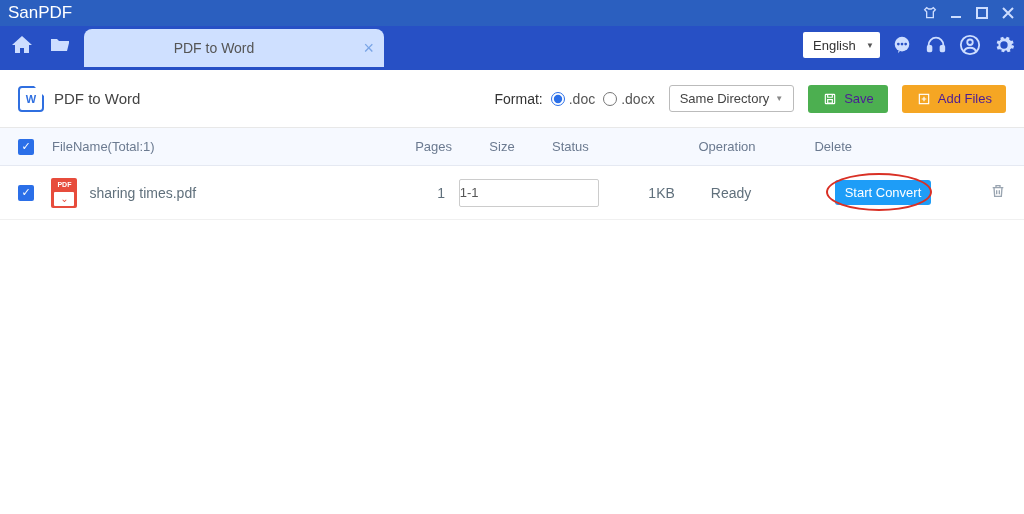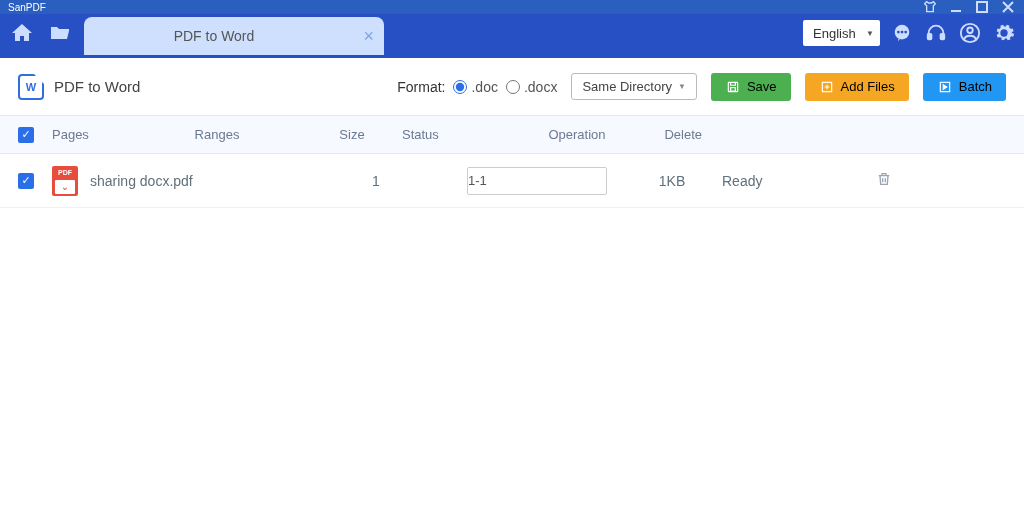--- a/index.html
+++ b/index.html
@@ -1,19 +1,19 @@
 <!DOCTYPE html>
 <html><head>
 <meta charset="utf-8">
 <style>
 * { box-sizing: border-box; margin: 0; padding: 0; font-family: Arial, sans-serif; }
 body { width: 1024px; height: 514px; overflow: hidden; background: #fff; }
 
 
-.titlebar { height: 14px; background: #2b5fbf; color: #fff; display: flex; align-items: center; padding: 0 8px; font-size: 10px; }
+.titlebar { height: 26px; background: #2b5fbf; color: #fff; display: flex; align-items: center; padding: 0 8px; font-size: 17px; }
 .titlebar .title { flex: 1; }
 .titlebar .win-icons { display: flex; gap: 10px; align-items: center; }
 .titlebar .win-icons span { width: 16px; height: 16px; display: inline-flex; align-items: center; justify-content: center; cursor: pointer; }
 
 
 .toolbar { height: 44px; background: #2750c5; display: flex; align-items: flex-end; padding: 0 8px; color: #fff; }
 .toolbar-left { display: flex; align-items: center; gap: 10px; height: 100%; }
 .home-icon, .folder-icon { width: 28px; height: 28px; display: inline-flex; align-items: center; justify-content: center; cursor: pointer; margin-bottom: 6px; }
 .tab { position: relative; height: 38px; background: #cfe0ff; color: #555; border-radius: 8px 8px 0 0; min-width: 300px; display: flex; align-items: center; padding: 0 40px 0 0; margin-bottom: 0; justify-content: center; font-size: 14px; }
 .tab-close { position: absolute; right: 10px; color: #7aa5e6; font-size: 18px; cursor: pointer; line-height: 1; }
@@ -27,31 +27,31 @@
 .actionbar { height: 58px; border-bottom: 1px solid #e8e8e8; display: flex; align-items: center; padding: 0 18px; gap: 14px; font-size: 14px; color: #444; }
 .actionbar .page-title { display: flex; align-items: center; gap: 10px; font-size: 15px; flex: 1; }
 .page-title-icon { width: 26px; height: 26px; border: 2px solid #2f6fe0; border-radius: 4px; display: flex; align-items: center; justify-content: center; color: #2f6fe0; font-size: 11px; font-weight: bold; position: relative; }
 .page-title-icon::before { content: ""; position: absolute; top: -2px; right: -2px; width: 0; height: 0; border-top: 10px solid #fff; border-left: 10px solid transparent; }
 .format-group { display: flex; align-items: center; gap: 8px; }
 .format-group label { display: flex; align-items: center; gap: 4px; color: #555; cursor: pointer; }
 .format-group input[type=radio] { accent-color: #2b6fe8; width: 14px; height: 14px; }
 .format-label { color: #333; }
 .dir-btn { border: 1px solid #bbb; background: #fff; padding: 5px 10px; border-radius: 3px; font-size: 13px; color: #444; display: flex; align-items: center; gap: 6px; cursor: pointer; }
 .dir-btn::after { content: "▼"; font-size: 8px; color: #888; }
-.btn { border: none; border-radius: 3px; padding: 6px 14px; font-size: 13px; color: #000000; display: inline-flex; align-items: center; gap: 6px; cursor: pointer; }
+.btn { border: none; border-radius: 3px; padding: 6px 14px; font-size: 13px; color: #4c1d95; display: inline-flex; align-items: center; gap: 6px; cursor: pointer; }
 .btn-save { background: #4caf50; }
 .btn-add { background: #f5a623; }
 .btn-batch { background: #2196f3; }
 .btn-small-icon { width: 16px; height: 16px; display: inline-flex; align-items: center; justify-content: center; }
 
 
 .table-header { height: 38px; background: #f6f9ff; border-bottom: 1px solid #e5e9f2; display: flex; align-items: center; padding: 0 18px; font-size: 13px; color: #6b7a90; }
 .col-check { width: 34px; display: flex; align-items: center; }
 .col-name { width: 320px; }
-.col-pages { width: 80px; text-align: left; }
+.col-pages { width: 80px; text-align: right; }
 .col-ranges { width: 170px; text-align: center; }
 .col-size { width: 100px; text-align: center; }
 .col-status { width: 110px; text-align: left; }
 .col-op { width: 130px; text-align: center; }
 .col-del { width: 60px; text-align: right; }
 
 
 .table-row { height: 54px; border-bottom: 1px solid #f0f0f0; display: flex; align-items: center; padding: 0 18px; font-size: 14px; color: #60707c; }
 .chk { width: 16px; height: 16px; background: #2b6fe8; border-radius: 2px; display: inline-flex; align-items: center; justify-content: center; color: #fff; font-size: 11px; cursor: pointer; }
 .pdf-icon { width: 26px; height: 30px; background: #e74c3c; border-radius: 2px; position: relative; margin-right: 12px; display: flex; flex-direction: column; align-items: center; justify-content: flex-start; flex-shrink: 0; }
@@ -183,59 +183,56 @@
   </button>
   <button class="btn btn-add">
     <span class="btn-small-icon">
       <svg width="14" height="14" viewBox="0 0 24 24" fill="none" stroke="#fff" stroke-width="2">
           <rect x="4" y="4" width="16" height="16"></rect>
           <path d="M12 8v8M8 12h8"></path>
         </svg>
     </span>
     <span>Add Files</span>
   </button>
-  <button class="btn btn-batch">
-    <span class="btn-small-icon">
-      <svg width="14" height="14" viewBox="0 0 24 24" fill="none" stroke="#fff" stroke-width="2">
-          <rect x="4" y="4" width="16" height="16"></rect>
-          <path d="M9 8l6 4-6 4V8z" fill="#fff"></path>
-        </svg>
-    </span>
-    <span>Batch</span>
-  </button>
 </div>
 
 <div class="table-header">
   <div class="col-check">
       <span class="chk">✓</span>
     </div>
+  <div class="col-name">FileName(Total:1)</div>
   <div class="col-pages">Pages</div>
-  <div class="col-ranges">Ranges</div>
   <div class="col-size">Size</div>
   <div class="col-status">Status</div>
   <div class="col-op">Operation</div>
   <div class="col-del">Delete</div>
 </div>
 
 <div class="table-row">
   <div class="col-check">
       <span class="chk">✓</span>
     </div>
   <div class="col-name file-name">
     <span class="pdf-icon">
         <span class="arrow">⌄</span>
       </span>
-    <span>sharing docx.pdf</span>
+    <span>sharing times.pdf</span>
   </div>
   <div class="col-pages">1</div>
   <div class="col-ranges">
     <input class="range-input" value="1-1" style="">
   </div>
   <div class="col-size">1KB</div>
   <div class="col-status">Ready</div>
+  <div class="col-op">
+    <span class="start-wrap">
+      <button class="start-btn">Start Convert</button>
+      <span class="start-circle"></span>
+    </span>
+  </div>
   <div class="col-del">
     <span class="trash">
       <svg width="16" height="16" viewBox="0 0 24 24" fill="none" stroke="#9aa5b1" stroke-width="2">
           <path d="M4 7h16M9 7V4h6v3M6 7l1 13h10l1-13M10 11v6M14 11v6"></path>
         </svg>
     </span>
   </div>
 </div>
 
 </body></html>

